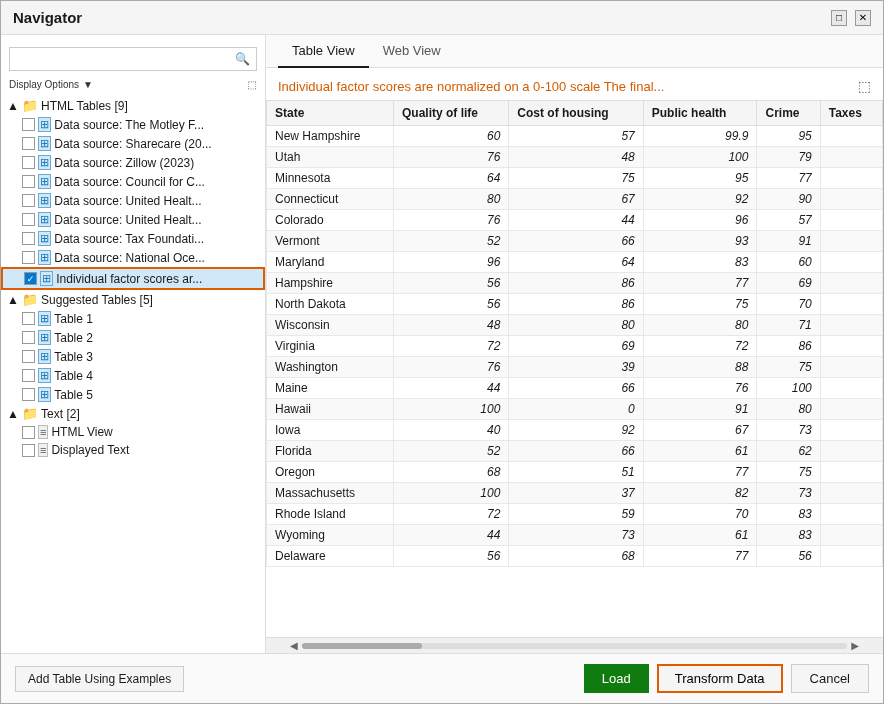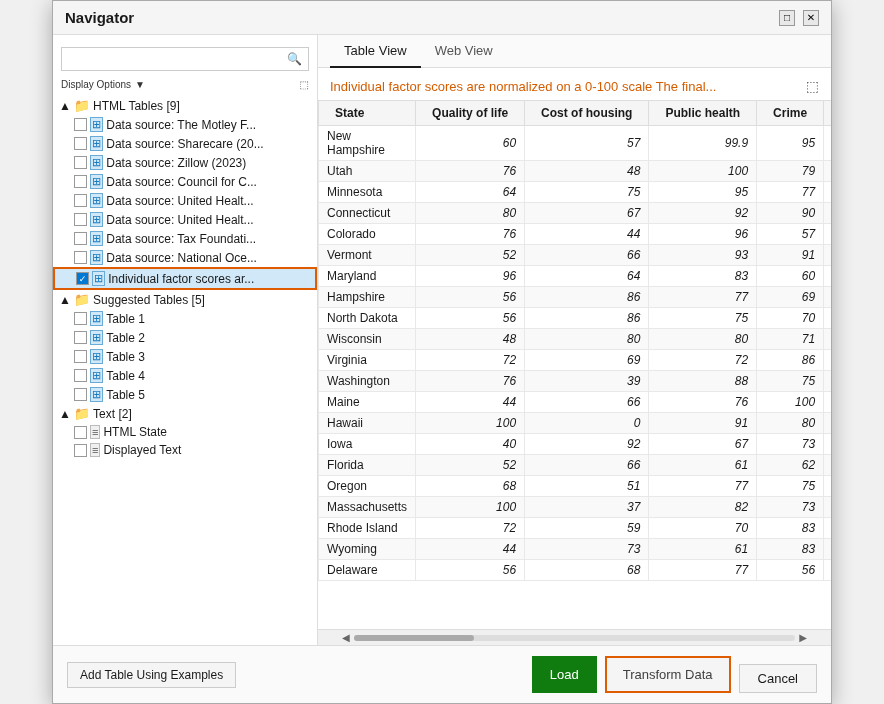--- a/index.html
+++ b/index.html
@@ -1,17 +1,17 @@
 <!DOCTYPE html>
 <html><head>
   <meta charset="utf-8">
   <style>
     * { box-sizing: border-box; margin: 0; padding: 0; }
     body { font-family: 'Segoe UI', Arial, sans-serif; font-size: 13px; background: #f0f0f0; display: flex; align-items: center; justify-content: center; height: 100vh; }
-    .dialog { width: 780px; height: 704px; background: #fff; border: 1px solid #aaa; box-shadow: 0 4px 20px rgba(0,0,0,0.3); display: flex; flex-direction: column; }
+    .dialog { width: 884px; height: 704px; background: #fff; border: 1px solid #aaa; box-shadow: 0 4px 20px rgba(0,0,0,0.3); display: flex; flex-direction: column; }
     .title-bar { background: #f5f5f5; border-bottom: 1px solid #ddd; padding: 8px 12px; display: flex; align-items: center; justify-content: space-between; }
     .title-bar-title { font-size: 15px; font-weight: 600; color: #1a1a1a; }
     .title-bar-controls { display: flex; gap: 8px; }
     .title-bar-btn { width: 16px; height: 16px; border: 1px solid #999; background: #e8e8e8; cursor: pointer; display: flex; align-items: center; justify-content: center; font-size: 10px; }
     .main-content { display: flex; flex: 1; overflow: hidden; }
     
     .left-panel { width: 265px; border-right: 1px solid #ddd; display: flex; flex-direction: column; padding: 8px 0; }
     .search-box { margin: 4px 8px 6px 8px; display: flex; align-items: center; border: 1px solid #ccc; background: #fff; }
     .search-box input { flex: 1; border: none; outline: none; padding: 4px 6px; font-size: 12px; }
     .search-box span { padding: 4px 6px; color: #666; font-size: 12px; }
@@ -31,35 +31,35 @@
     
     .right-panel { flex: 1; display: flex; flex-direction: column; overflow: hidden; }
     .tabs { display: flex; border-bottom: 1px solid #ddd; padding: 0 12px; background: #fafafa; }
     .tab { padding: 8px 14px; font-size: 13px; cursor: pointer; color: #555; border-bottom: 2px solid transparent; margin-bottom: -1px; }
     .tab.active { color: #1a1a1a; border-bottom: 2px solid #1a1a1a; font-weight: 400; }
     .preview-header { padding: 10px 12px 6px; color: #d45d00; font-size: 13px; display: flex; align-items: center; justify-content: space-between; gap: 32px; }
     .preview-header-text { flex: 1; }
     .preview-icon { font-size: 14px; color: #555; cursor: pointer; }
     .table-container { flex: 1; overflow: auto; position: relative; }
     table { border-collapse: collapse; width: 100%; font-size: 12px; }
-    table th { background: #f5f5f5; border: 1px solid #ddd; padding: 5px 16px; text-align: left; font-weight: 600; color: #1a1a1a; white-space: nowrap; }
+    table th { background: #f5f5f5; border: 1px solid #ddd; padding: 5px 8px; text-align: left; font-weight: 600; color: #1a1a1a; white-space: nowrap; }
     table td { border: 1px solid #e8e8e8; padding: 3px 8px; color: #1a1a1a; }
     table td.num { text-align: right; font-style: italic; }
     table tr:nth-child(even) { background: #f9f9f9; }
     .scrollbar-h { height: 16px; background: #f0f0f0; border-top: 1px solid #ddd; display: flex; align-items: center; padding: 0 20px; }
     .scrollbar-h-track { flex: 1; height: 6px; background: #ddd; border-radius: 3px; position: relative; }
     .scrollbar-h-thumb { width: 120px; height: 6px; background: #aaa; border-radius: 3px; }
     .scroll-arrow { font-size: 10px; color: #666; cursor: pointer; padding: 0 4px; }
     
     .footer { border-top: 1px solid #ddd; padding: 10px 14px; display: flex; align-items: center; background: #fafafa; }
     .add-btn { border: 1px solid #ccc; background: #f5f5f5; padding: 5px 12px; font-size: 12px; cursor: pointer; color: #1a1a1a; }
     .footer-right { margin-left: auto; display: flex; gap: 8px; padding-left: 8px; }
     .btn-load { background: #107c10; color: #fff; border: none; padding: 6px 18px; font-size: 13px; cursor: pointer; }
-    .btn-transform { background: #f5f5f5; color: #404040; border: 2px solid #e05c00; padding: 5px 16px; font-size: 13px; cursor: pointer; font-weight: 500; }
-    .btn-cancel { background: #f5f5f5; color: #1a1a1a; border: 1px solid #ccc; padding: 6px 18px; font-size: 13px; cursor: pointer; margin-top: 8px; }
+    .btn-transform { background: #f5f5f5; color: #000000; border: 2px solid #e05c00; padding: 5px 16px; font-size: 13px; cursor: pointer; font-weight: 500; }
+    .btn-cancel { background: #f5f5f5; color: #1a1a1a; border: 1px solid #ccc; padding: 6px 18px; font-size: 13px; cursor: pointer; }
   </style>
 </head>
 <body>
 
 <div class="dialog">
 
   <div class="title-bar">
     <span class="title-bar-title">Navigator</span>
     <div class="title-bar-controls">
       <div class="title-bar-btn">□</div>
@@ -181,21 +181,21 @@
 
         <div class="tree-item group">
           <span>▲</span>
           <span class="folder-icon">📁</span>
           <span>Text [2]</span>
         </div>
         <div class="tree-item">
           <span class="indent1"></span>
           <span class="checkbox"></span>
           <span class="text-icon">≡</span>
-          <span>HTML State</span>
+          <span>HTML View</span>
         </div>
         <div class="tree-item">
           <span class="indent1"></span>
           <span class="checkbox"></span>
           <span class="text-icon">≡</span>
           <span>Displayed Text</span>
         </div>
       </div>
     </div>
 

